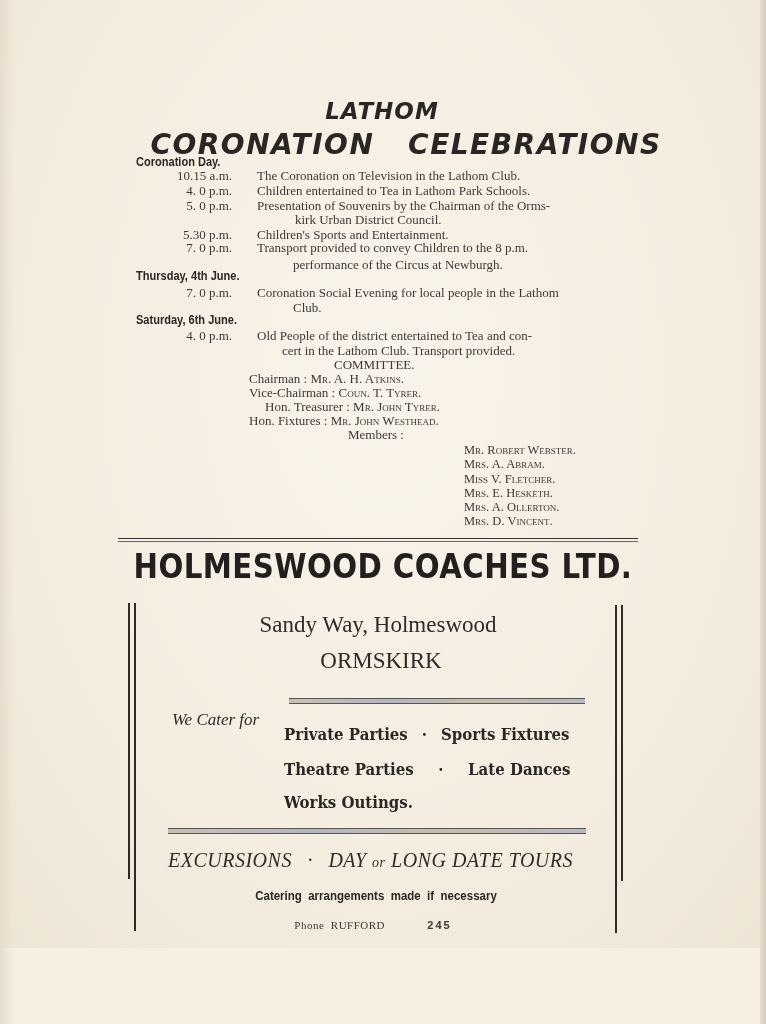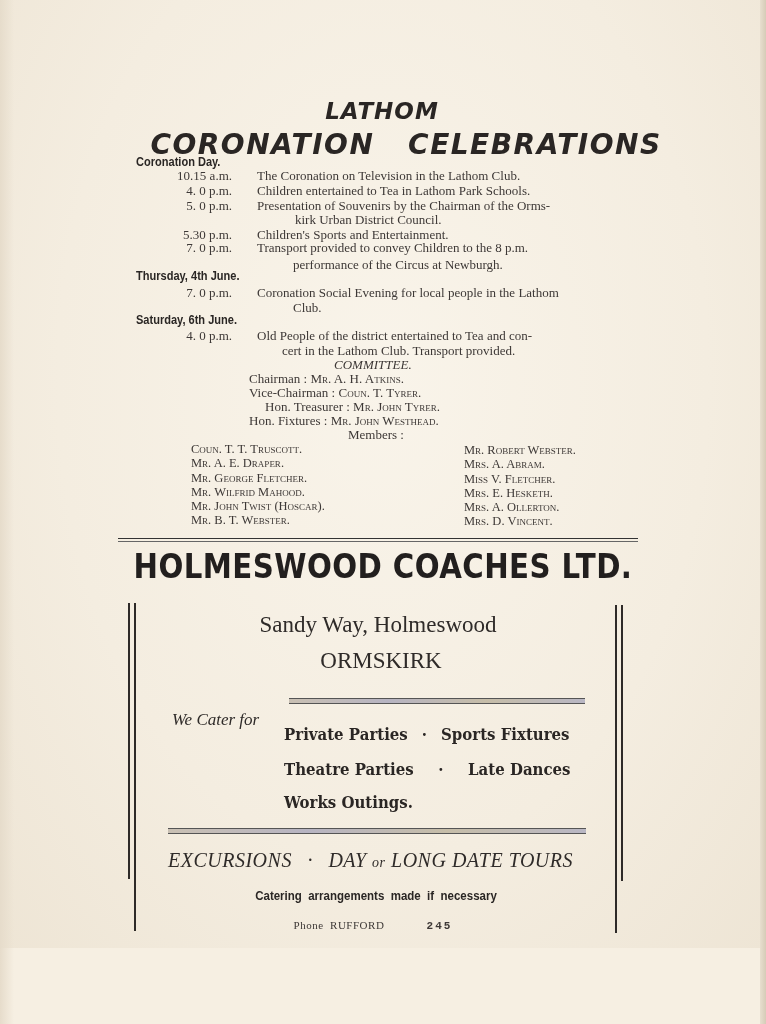--- a/index.html
+++ b/index.html
@@ -54,21 +54,21 @@
   .cater { position:absolute; top:684px; left:172px; font-size:17px; font-style:italic; color:#2f2b29;margin-top:26px; }
   .hrule { position:absolute; height:4px; border-top:1px solid #555; border-bottom:1px solid #555;
     background:linear-gradient(to right,#c9c0b3,#b7b4c2,#c6bda8,#b9b7c4); }
 
   .svc { position:absolute; font-size:17px; font-weight:bold; color:#2a2624; white-space:nowrap; font-family:"DejaVu Serif", serif; transform:scaleX(0.88); transform-origin:left; }
 
   .excursions { position:absolute; top:849px; left:168px; font-size:20px; font-style:italic; color:#2f2b29; white-space:nowrap; letter-spacing:0.5px; }
   .excursions .small { font-size:14px; }
   .catering { position:absolute; top:889px; left:0; width:766px; text-align:center; font-family:"Liberation Sans", sans-serif; font-weight:bold; font-size:12.5px; color:#2a2624; left:-7px; transform:scaleX(0.92); }
   .phone { position:absolute; top:919px; left:0; width:766px; text-align:center; font-size:11px; color:#3d3836; left:-10px; letter-spacing:0.5px; }
-  .phone b { font-family:Liberation Mono, monospace; letter-spacing:2px;margin-left:39px; }
+  .phone b { font-family:Liberation Sans, sans-serif; letter-spacing:2px;margin-left:39px; }
 </style>
 </head>
 <body>
 
 <div class="page">
   <div class="edge-left"></div>
   <div class="edge-right"></div>
 
   <div class="title1">LATHOM</div>
   <div class="title2" style="white-space:pre">CORONATION   CELEBRATIONS</div>
@@ -105,48 +105,40 @@
     <span class="cont" style="left:157px; top:15px;">Club.</span>
   </div>
 
   <div class="sechead" style="top:313px">Saturday,  6th  June.</div>
   <div class="ev" style="left:136px; top:329px;">
     <span class="time">4. 0 p.m.</span>
     <span class="desc">Old People of the district entertained to Tea and con-</span>
     <span class="cont" style="left:146px; top:15px;">cert in the Lathom Club.  Transport provided.</span>
   </div>
 
-  <div class="committee" style="left:334px; top:358px;font-style:italic;">COMMITTEE.</div>
+  <div class="committee" style="left:334px; top:358px;">COMMITTEE.</div>
 
   <div class="committee" style="left:249px; top:372px;">
     <span>Chairman :</span>
     <span class="sc">Mr. A. H. Atkins.</span>
   </div>
   <div class="committee" style="left:249px; top:386px;">
     <span>Vice-Chairman :</span>
     <span class="sc">Coun. T. Tyrer.</span>
   </div>
   <div class="committee" style="left:265px; top:400px;">
     <span>Hon. Treasurer :</span>
     <span class="sc">Mr. John Tyrer.</span>
   </div>
   <div class="committee" style="left:249px; top:414px;">
     <span>Hon. Fixtures :</span>
     <span class="sc">Mr. John Westhead.</span>
   </div>
   <div class="committee" style="left:348px; top:428px;">Members :</div>
 
-  <div class="members" style="left:191px; top:442px;">
-    <div>Coun. T. T. Truscott.</div>
-    <div>Mr. A. E. Draper.</div>
-    <div>Mr. George Fletcher.</div>
-    <div>Mr. Wilfrid Mahood.</div>
-    <div>Mr. John Twist (Hoscar).</div>
-    <div>Mr. B. T. Webster.</div>
-  </div>
   <div class="members" style="left:440px; top:443px;margin-left:24px;">
     <div>Mr. Robert Webster.</div>
     <div>Mrs. A. Abram.</div>
     <div>Miss V. Fletcher.</div>
     <div>Mrs. E. Hesketh.</div>
     <div>Mrs. A. Ollerton.</div>
     <div>Mrs. D. Vincent.</div>
   </div>
 
   <div class="rule-top"></div>

